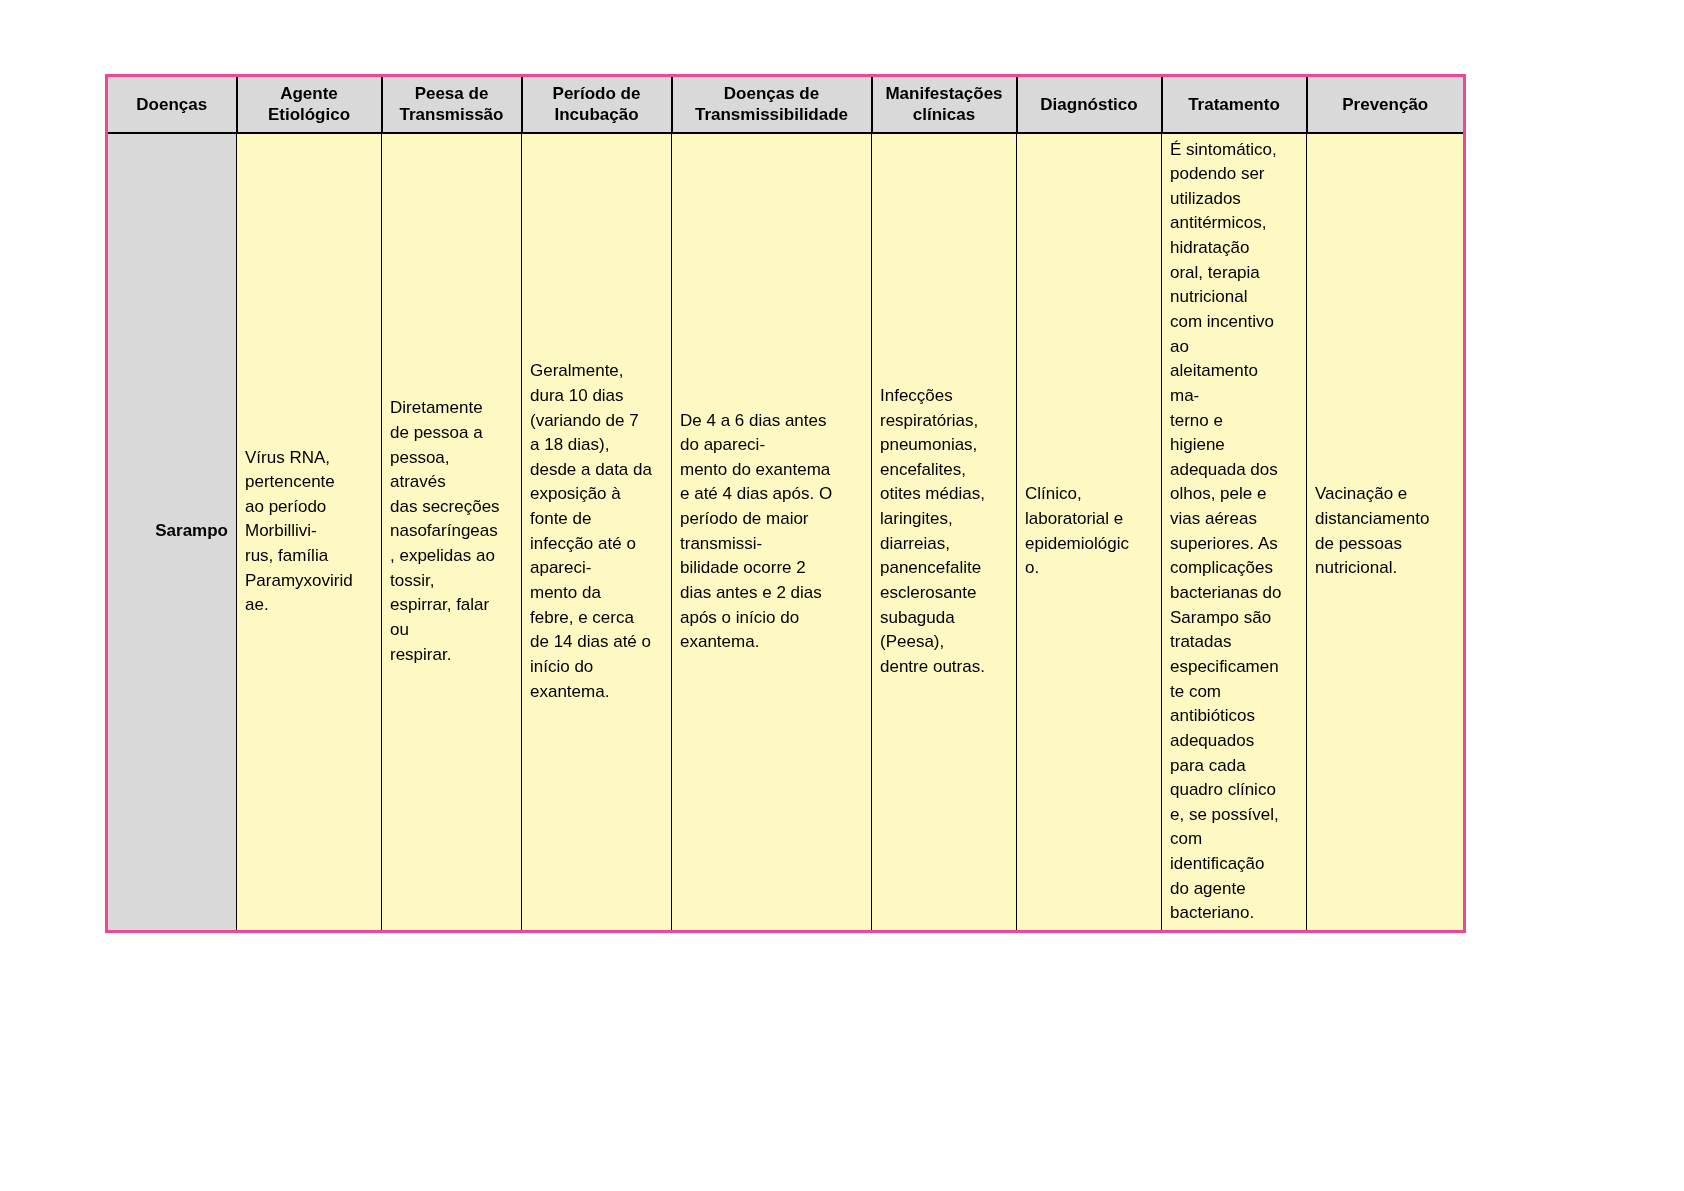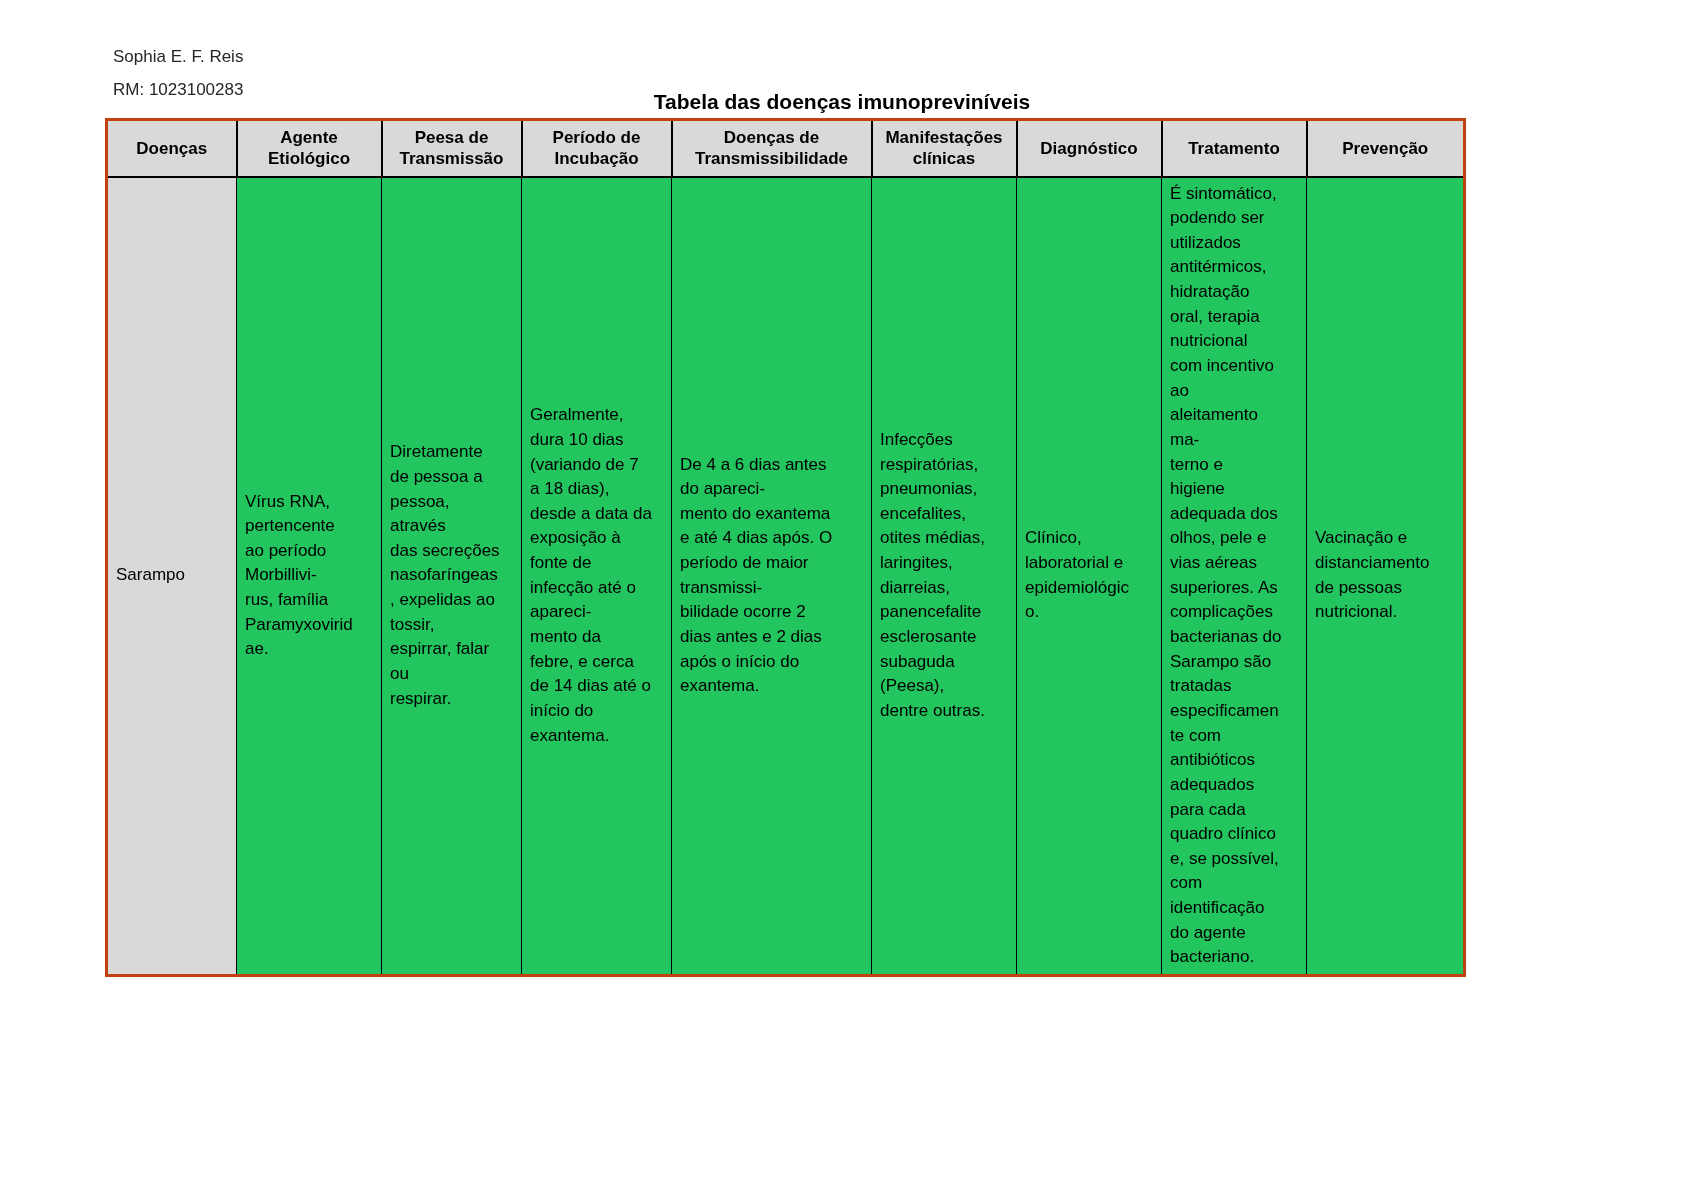--- a/index.html
+++ b/index.html
@@ -34,62 +34,56 @@
     width: 100%;
     text-align: center;
     font-size: 21px;
     font-weight: bold;
     color: #000000;
   }
   table.doc-table {
     border-collapse: collapse;
     table-layout: fixed;
     width: 1358px;
-    border: 3px solid #c2410c;
+    border: 3px solid #ec4899;
+    margin-top: 34px;
   }
   table.doc-table th {
     background: #d9d9d9;
     border: 2px solid #000000;
     font-size: 17px;
     font-weight: bold;
     text-align: center;
     vertical-align: middle;
     line-height: 1.25;
     padding: 6px 4px;
     height: 50px;
   }
   table.doc-table td {
     border: 1px solid #000000;
     font-size: 17px;
     line-height: 1.45;
     vertical-align: middle;
     padding: 4px 8px;
     white-space: pre-line;
     text-align: left;
-    background: #22c55e;
+    background: #fef9c3;
   }
   table.doc-table td.disease-cell {
     background: #d9d9d9;
-    font-weight: normal;
-    text-align: left;
+    font-weight: bold;
+    text-align: right;
     white-space: normal;
   }
 </style>
 </head>
 <body>
 
 <div class="page">
 
-  <div class="doc-header">
-    <div class="author-block">
-      <div>Sophia E. F. Reis</div>
-      <div>RM: 1023100283</div>
-    </div>
-    <div class="doc-title">Tabela das doenças imunopreviníveis</div>
-  </div>
 
   <table class="doc-table">
     <colgroup>
       <col style="width:130px">
       <col style="width:145px">
       <col style="width:140px">
       <col style="width:150px">
       <col style="width:200px">
       <col style="width:145px">
       <col style="width:145px">

